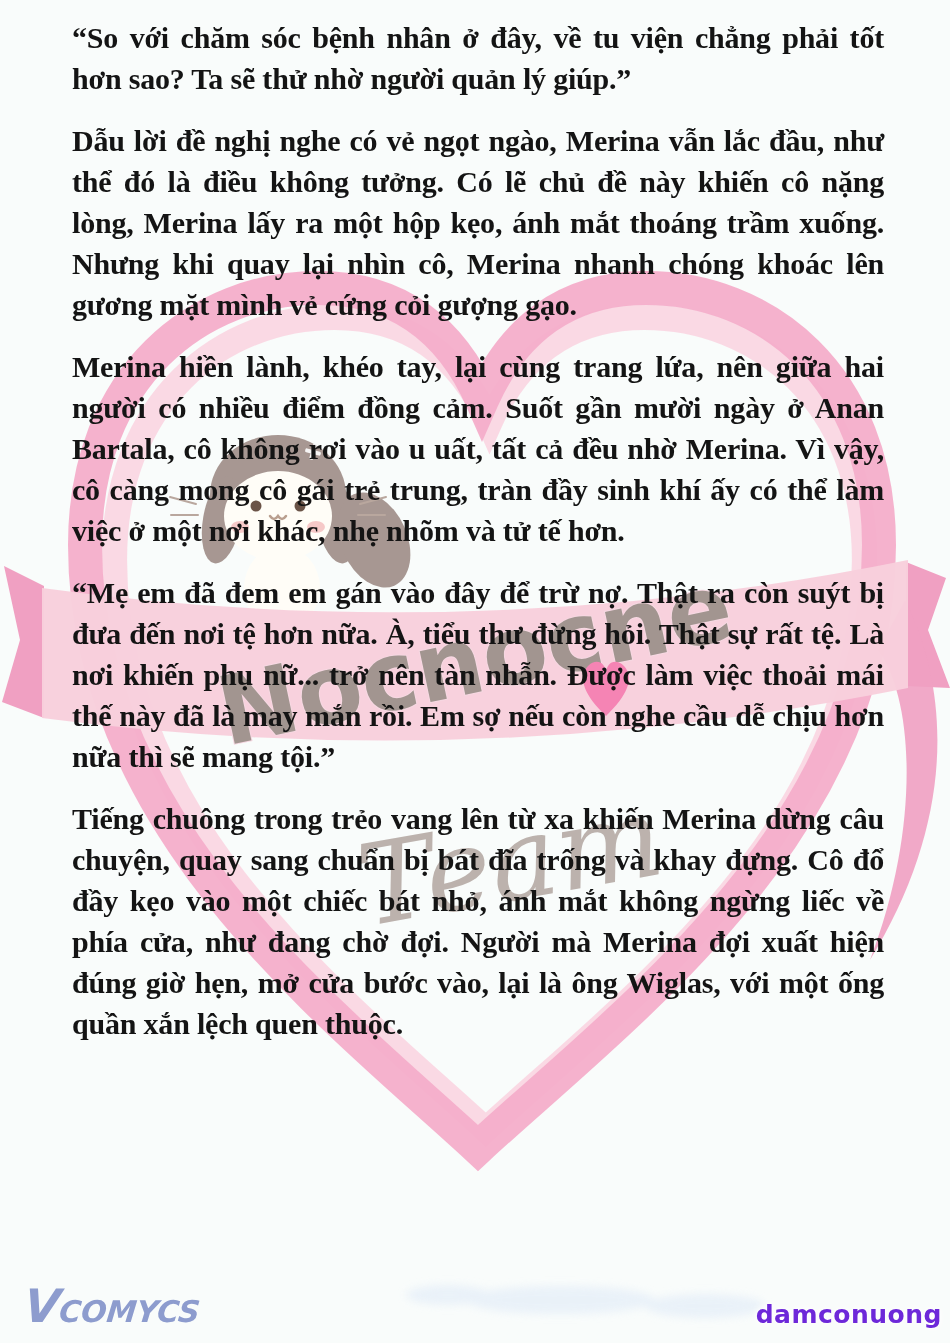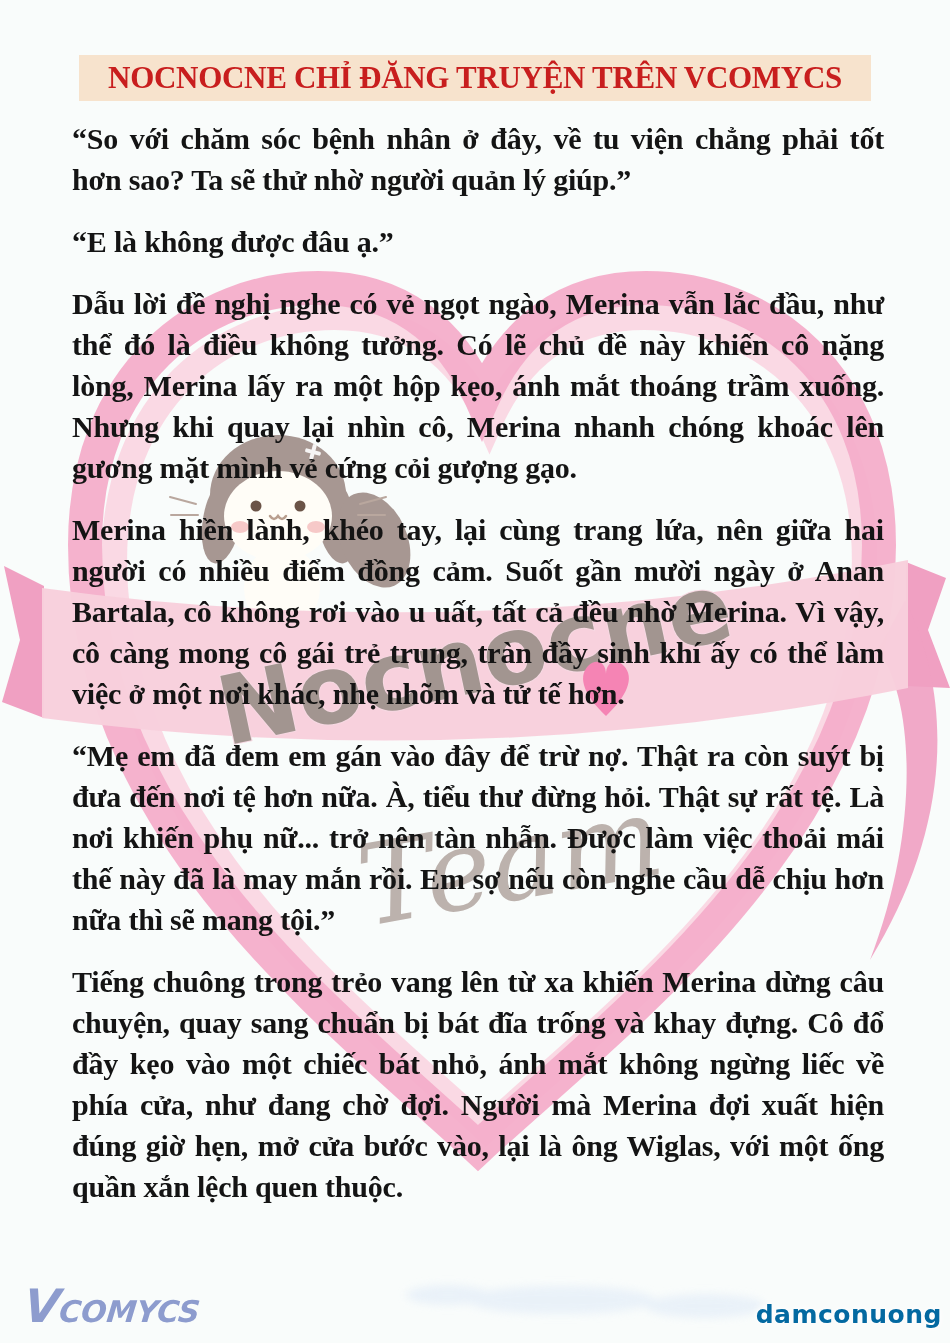--- a/index.html
+++ b/index.html
@@ -47,21 +47,21 @@
     font-style:italic;font-weight:700;
     font-size:30px;color:#8d9cce;
     transform:skewX(-6deg);
     letter-spacing:0px;line-height:48px;
   }
   .logo::first-letter{font-size:46px;}
   .credit{
     position:absolute;right:8px;top:1300px;z-index:2;
     font-family:"DejaVu Sans", sans-serif;
     font-weight:700;font-size:25px;
-    color:#0369a1;
+    color:#6d28d9;
     text-shadow:0 0 6px #ffffff,0 0 2px #ffffff,0 0 10px #ffffff;
     letter-spacing:0.5px;
   }
 </style>
 </head>
 <body>
 
 <div class="page">
 
   <svg class="watermark" viewBox="0 0 950 1343" xmlns="http://www.w3.org/2000/svg">
@@ -112,27 +112,23 @@
     <path d="M 606 716 C 585 696, 577 678, 588 666 C 596 658, 606 662, 606 674 C 606 662, 616 658, 624 666 C 635 678, 627 696, 606 716 Z" fill="#f584b4"></path>
 
     <g fill="#e3edf8" opacity="0.7" filter="url(#soft)">
       <ellipse cx="560" cy="1300" rx="95" ry="14"></ellipse>
       <ellipse cx="705" cy="1306" rx="60" ry="12"></ellipse>
       <ellipse cx="448" cy="1295" rx="42" ry="10"></ellipse>
     </g>
   </svg>
 
   <div class="content">
-    <div class="title-band">
-      <span>NOCNOCNE CHỈ ĐĂNG TRUYỆN TRÊN VCOMYCS</span>
-    </div>
 
     <div class="paragraphs">
       <p>“So với chăm sóc bệnh nhân ở đây, về tu viện chẳng phải tốt hơn sao? Ta sẽ thử nhờ người quản lý giúp.”</p>
-      <p>“E là không được đâu ạ.”</p>
       <p>Dẫu lời đề nghị nghe có vẻ ngọt ngào, Merina vẫn lắc đầu, như thể đó là điều không tưởng. Có lẽ chủ đề này khiến cô nặng lòng, Merina lấy ra một hộp kẹo, ánh mắt thoáng trầm xuống. Nhưng khi quay lại nhìn cô, Merina nhanh chóng khoác lên gương mặt mình vẻ cứng cỏi gượng gạo.</p>
       <p>Merina hiền lành, khéo tay, lại cùng trang lứa, nên giữa hai người có nhiều điểm đồng cảm. Suốt gần mười ngày ở Anan Bartala, cô không rơi vào u uất, tất cả đều nhờ Merina. Vì vậy, cô càng mong cô gái trẻ trung, tràn đầy sinh khí ấy có thể làm việc ở một nơi khác, nhẹ nhõm và tử tế hơn.</p>
       <p>“Mẹ em đã đem em gán vào đây để trừ nợ. Thật ra còn suýt bị đưa đến nơi tệ hơn nữa. À, tiểu thư đừng hỏi. Thật sự rất tệ. Là nơi khiến phụ nữ... trở nên tàn nhẫn. Được làm việc thoải mái thế này đã là may mắn rồi. Em sợ nếu còn nghe cầu dễ chịu hơn nữa thì sẽ mang tội.”</p>
       <p>Tiếng chuông trong trẻo vang lên từ xa khiến Merina dừng câu chuyện, quay sang chuẩn bị bát đĩa trống và khay đựng. Cô đổ đầy kẹo vào một chiếc bát nhỏ, ánh mắt không ngừng liếc về phía cửa, như đang chờ đợi. Người mà Merina đợi xuất hiện đúng giờ hẹn, mở cửa bước vào, lại là ông Wiglas, với một ống quần xắn lệch quen thuộc.</p>
     </div>
   </div>
 
   <div class="logo">VCOMYCS</div>
   <div class="credit">damconuong</div>
 

